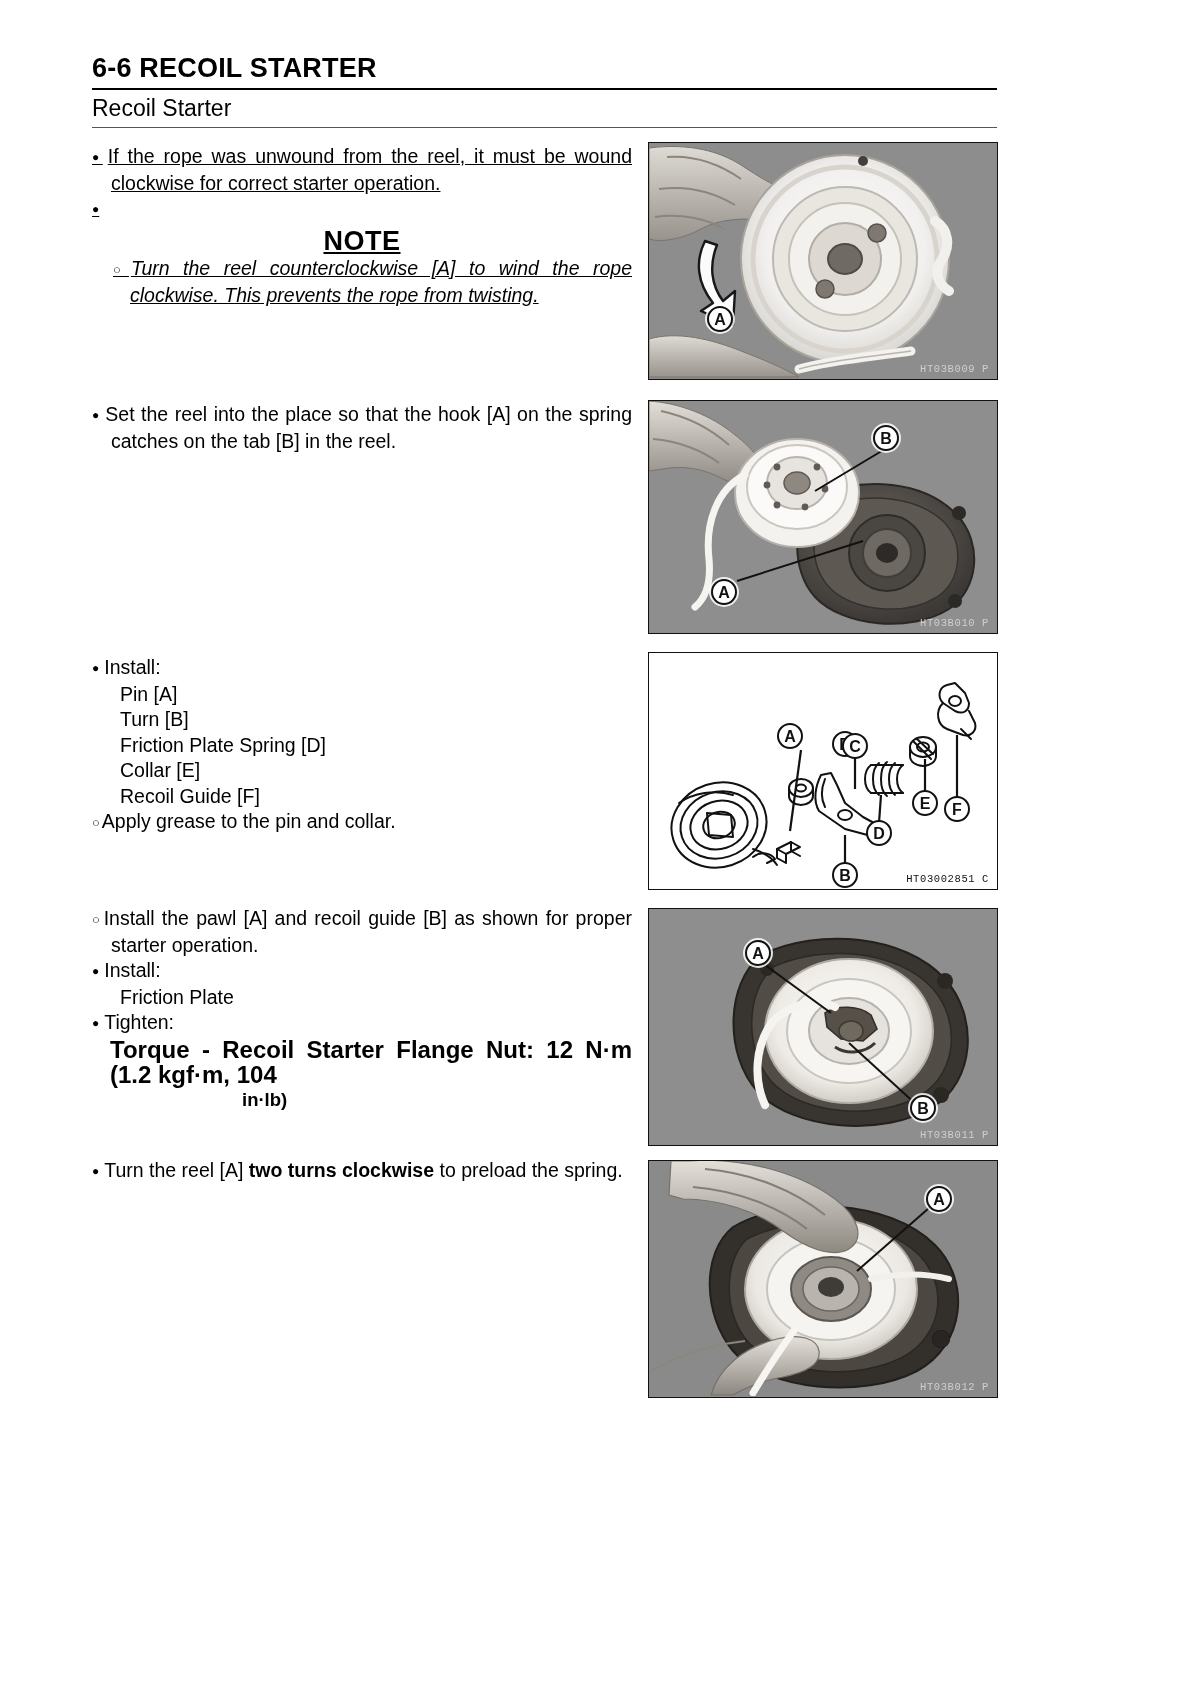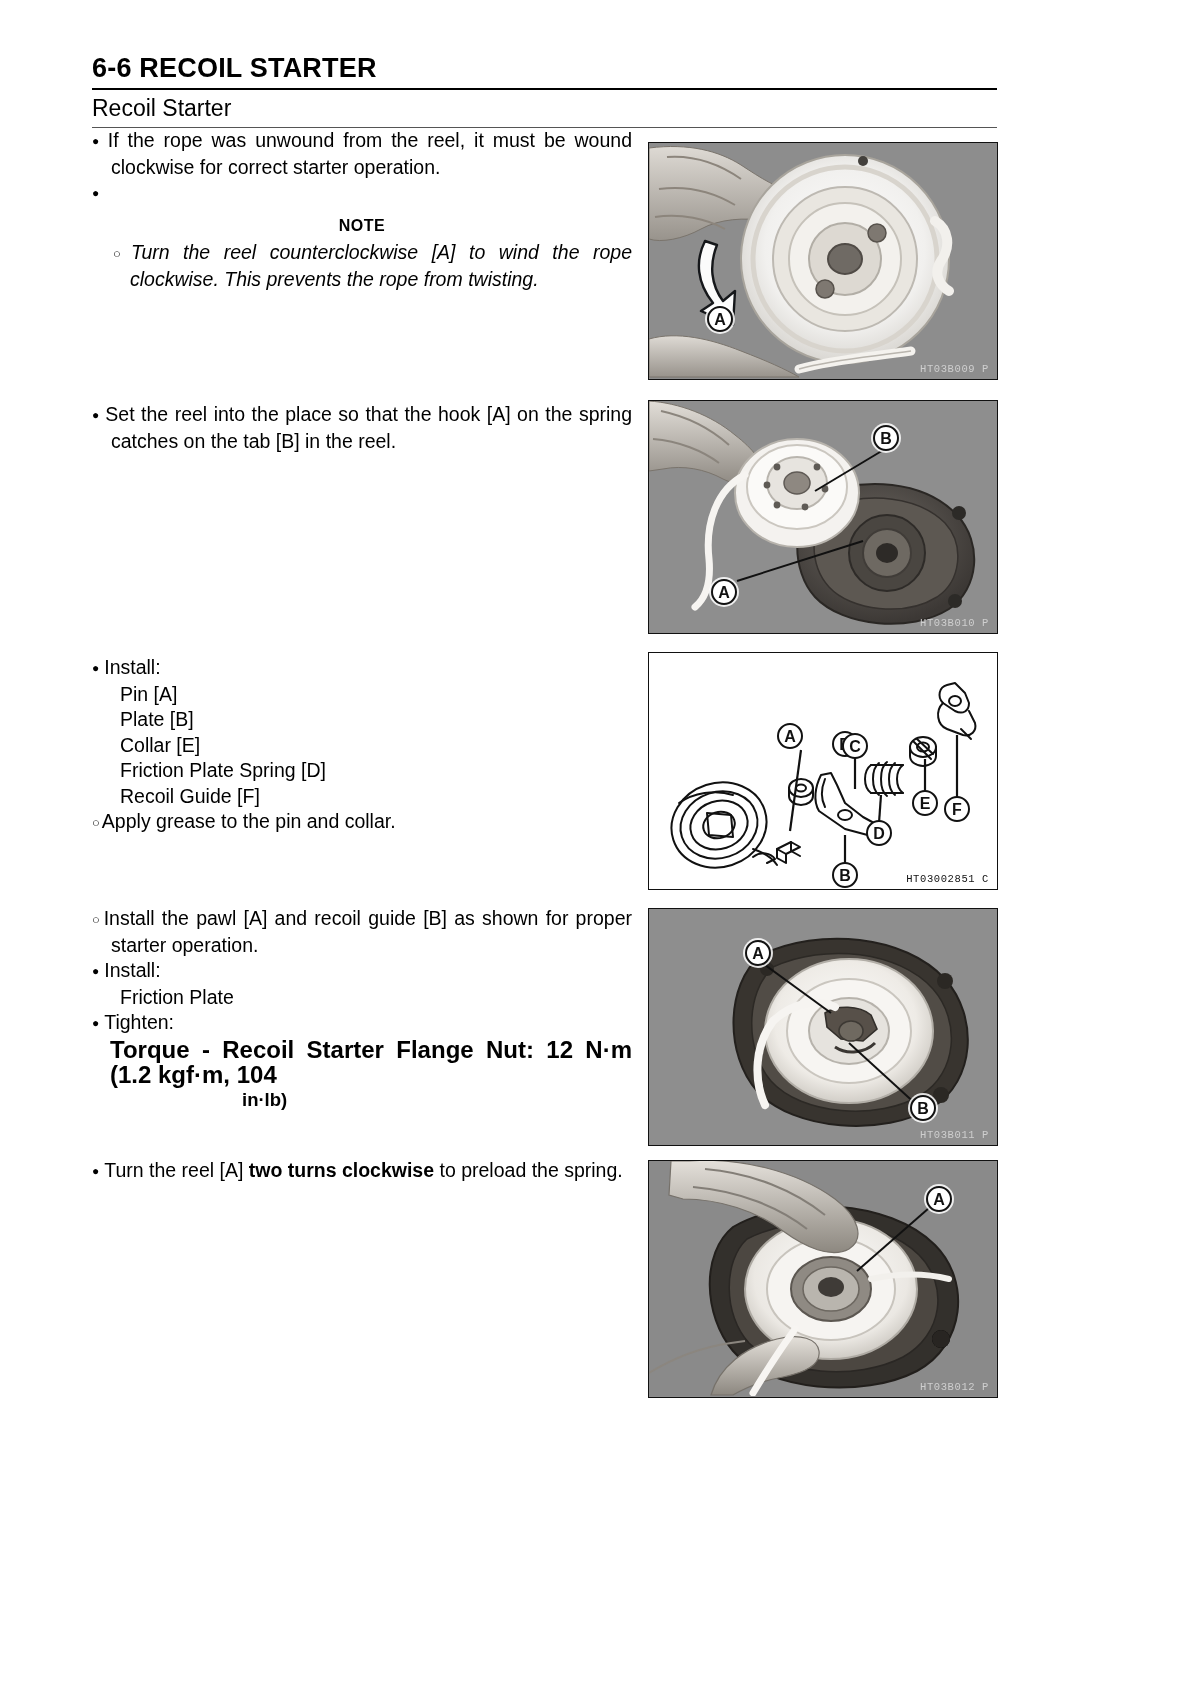--- a/index.html
+++ b/index.html
@@ -74,21 +74,21 @@
   }
   .bullet-hollow::before {
     content: "\25CB";
     font-size: 13px;
     vertical-align: 1px;
     margin-right: 2px;
   }
   .note-head {
     text-align: center;
     font-weight: bold;
-    font-size: 16px;
+    font-size: 27px;
     margin: 6px 0 2px 0;
     letter-spacing: 0.5px;
   }
   .note-body {
     font-style: italic;
     margin: 0;
     text-indent: -17px;
     padding-left: 38px;
     text-align: justify;
   }
@@ -160,37 +160,37 @@
 
 <div class="page">
 
   <div class="page-header">
     <div class="page-num-title">6-6 RECOIL STARTER</div>
     <div class="rule"></div>
     <div class="section-title">Recoil Starter</div>
     <div class="rule rule-thin"></div>
   </div>
 
-  <div class="text-col blk" style="top:128px;">
+  <div class="text-col blk" style="top:144px;text-decoration:underline;">
     <p class="item just"><span class="bullet-filled"></span><span>If the rope was unwound from the reel, it must be wound clockwise for correct starter operation.</span></p>
     <p class="item"><span class="bullet-filled"></span></p>
     <p class="note-head">NOTE</p>
     <p class="note-body"><span class="bullet-hollow"></span><span>Turn the reel counterclockwise [A] to wind the rope clockwise. This prevents the rope from twisting.</span></p>
   </div>
 
   <div class="text-col blk" style="top:402px;">
     <p class="item just"><span class="bullet-filled"></span><span>Set the reel into the place so that the hook [A] on the spring catches on the tab [B] in the reel.</span></p>
   </div>
 
   <div class="text-col blk" style="top:655px;">
     <p class="item"><span class="bullet-filled"></span><span>Install:</span></p>
     <p class="sub">Pin [A]</p>
-    <p class="sub">Plate [B]</p>
+    <p class="sub">Turn [B]</p>
+    <p class="sub">Friction Plate Spring [D]</p>
     <p class="sub">Collar [E]</p>
-    <p class="sub">Friction Plate Spring [D]</p>
     <p class="sub">Recoil Guide [F]</p>
     <p class="item"><span class="bullet-hollow"></span><span>Apply grease to the pin and collar.</span></p>
   </div>
 
   <div class="text-col blk" style="top:906px;">
     <p class="item just"><span class="bullet-hollow"></span><span>Install the pawl [A] and recoil guide [B] as shown for proper starter operation.</span></p>
     <p class="item"><span class="bullet-filled"></span><span>Install:</span></p>
     <p class="sub">Friction Plate</p>
     <p class="item"><span class="bullet-filled"></span><span>Tighten:</span></p>
     <p class="torque">Torque - Recoil Starter Flange Nut: 12 N·m (1.2 kgf·m, 104</p>

